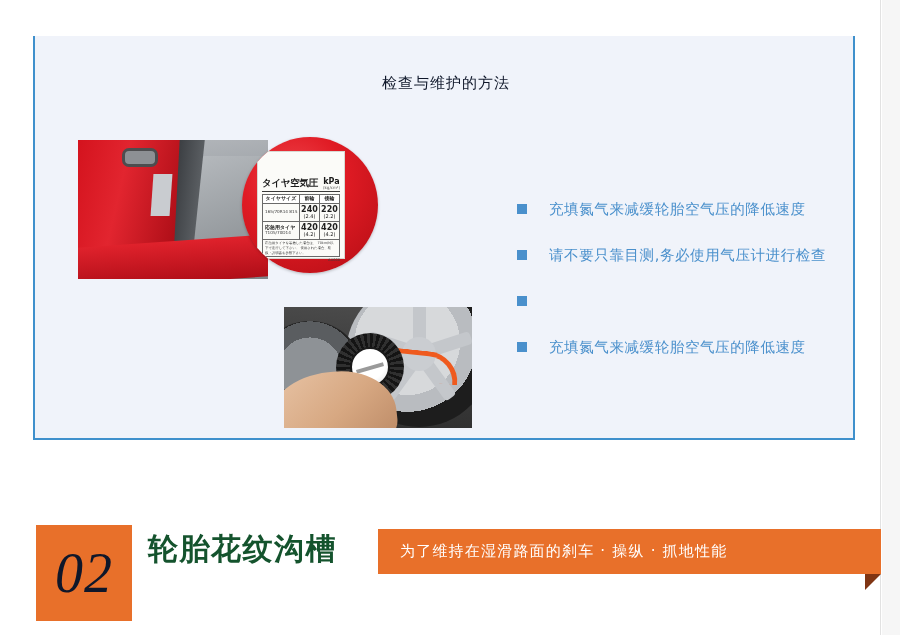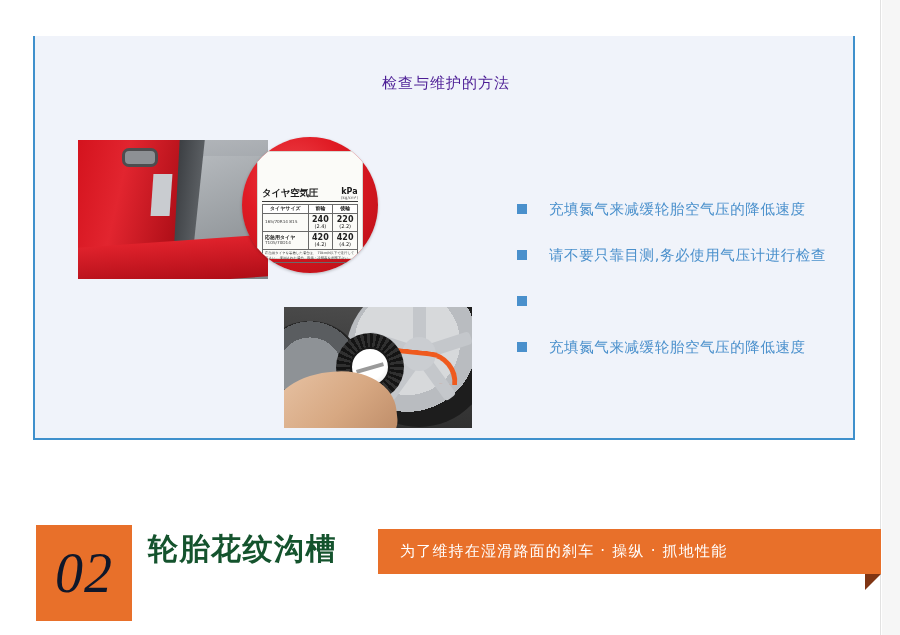--- a/index.html
+++ b/index.html
@@ -53,21 +53,21 @@
     height: 15px;
     background: #3f90cc;
   }
   #card-title {
     position: absolute;
     left: 0;
     top: 38px;
     width: 822px;
     text-align: center;
     font-size: 15px;
-    color: #4c1d95;
+    color: #0f172a;
     letter-spacing: 1px;
     font-family: "DejaVu Sans", "Liberation Sans", sans-serif;
   }
 
   
   .photo {
     position: absolute;
     overflow: hidden;
     background: #cfcfcf;
   }
@@ -251,25 +251,25 @@
     width: 136px;
     height: 136px;
     border-radius: 50%;
     background: radial-gradient(circle at 38% 30%, #f0454c 0%, #e01b24 40%, #b30d14 100%);
     overflow: hidden;
     box-shadow: 0 1px 3px rgba(0,0,0,.25);
   }
   #label-sheet {
     position: absolute;
     left: 15px; top: 14px;
-    width: 106px; height: 108px;
+    width: 88px; height: 108px;
     background: #fbfbf8;
     border: 1px solid #d8d8d2;
     box-sizing: border-box;
-    padding: 13px 4px;
+    padding: 3px 4px;
     font-family: "DejaVu Sans", "Liberation Sans", sans-serif;
     color: #1b1b1b;
   }
   #label-head {
     display: flex;
     align-items: flex-end;
     justify-content: space-between;
     border-bottom: 1px solid #3a3a3a;
     padding-bottom: 1px;
   }

